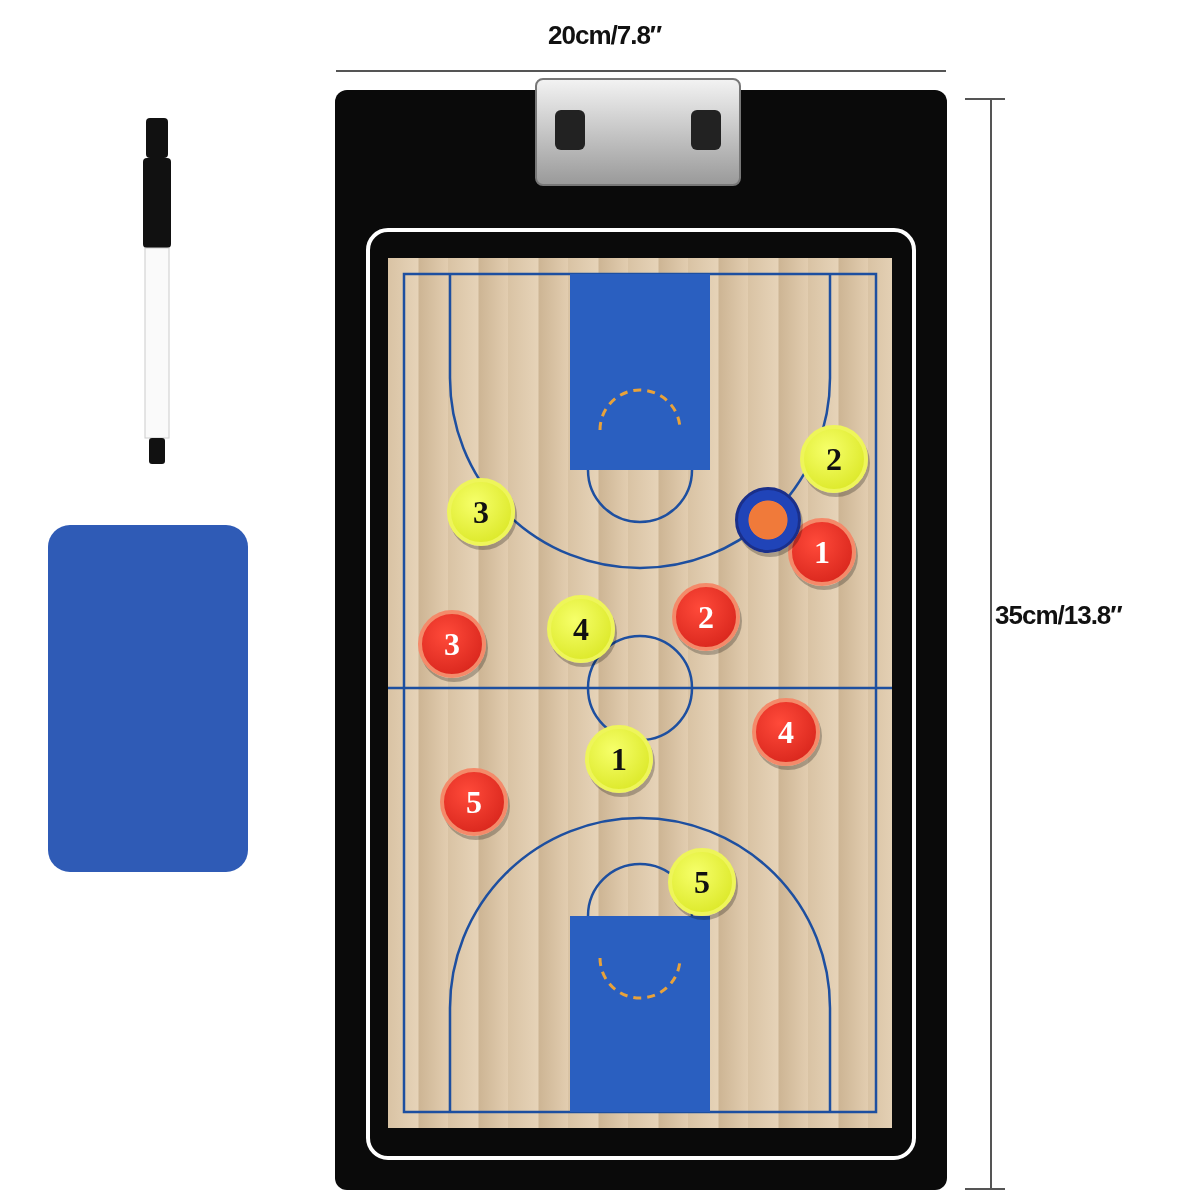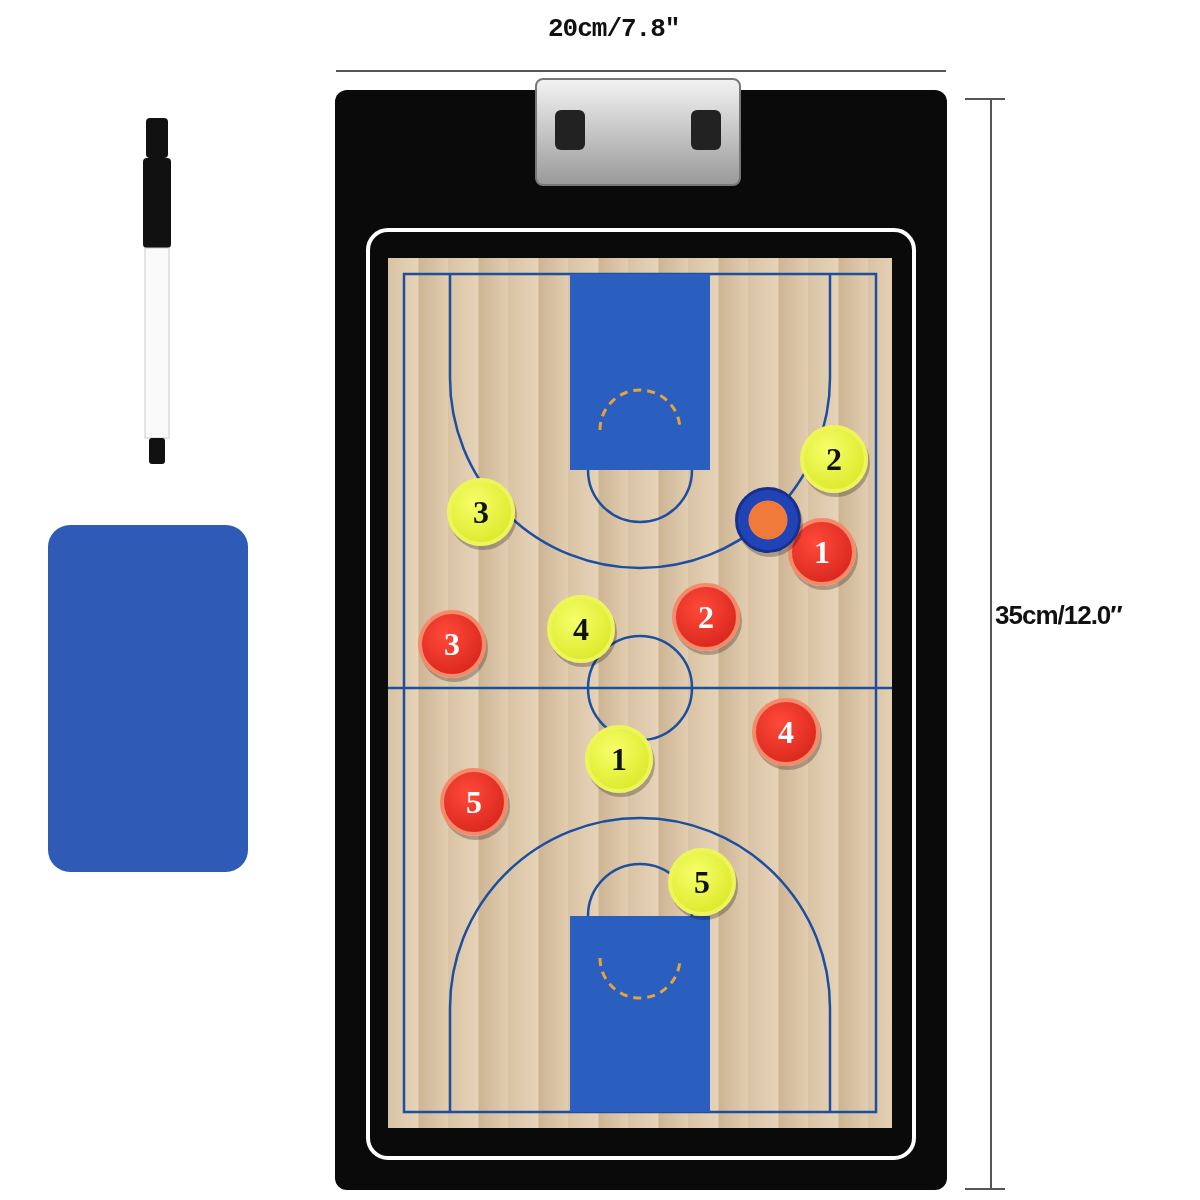--- a/index.html
+++ b/index.html
@@ -15,25 +15,25 @@
   .yellow{background:radial-gradient(circle at 40% 35%,#f6ff6a,#d6e31a);color:#111;border:4px solid #eef55a;}
   .red{background:radial-gradient(circle at 40% 35%,#ff4a3a,#d01e16);color:#fff;border:4px solid #f48a6a;}
   .ball{background:radial-gradient(circle,#f07a3a 45%,#2044b8 47%);border:3px solid #1a2f8a;}
   .marker{position:absolute;left:140px;top:118px;width:34px;height:350px;}
   .eraser{position:absolute;left:48px;top:525px;width:200px;height:347px;background:#2f5bb6;border-radius:22px;}
 </style>
 </head>
 <body>
 
 <div class="dim-line" style="left:336px;top:70px;width:610px;height:2px;"></div>
-<div class="dim-label" style="left:548px;top:14px;font-family:Liberation Mono, monospace;">20cm/7.8″</div>
+<div class="dim-label" style="left:548px;top:20px;">20cm/7.8″</div>
 <div class="dim-line" style="left:990px;top:98px;width:2px;height:1092px;"></div>
 <div class="dim-line" style="left:965px;top:98px;width:40px;height:2px;"></div>
 <div class="dim-line" style="left:965px;top:1188px;width:40px;height:2px;"></div>
-<div class="dim-label" style="left:995px;top:600px;background:#fff;">35cm/12.0″</div>
+<div class="dim-label" style="left:995px;top:600px;background:#fff;">35cm/13.8″</div>
 
 <svg class="marker" viewBox="0 0 34 350">
   <rect x="6" y="0" width="22" height="40" rx="4" fill="#111"></rect>
   <rect x="3" y="40" width="28" height="90" rx="4" fill="#111"></rect>
   <rect x="5" y="130" width="24" height="190" fill="#fafafa" stroke="#ccc"></rect>
   <rect x="9" y="320" width="16" height="26" rx="3" fill="#111"></rect>
 </svg>
 <div class="eraser"></div>
 
 <div class="board"></div>

